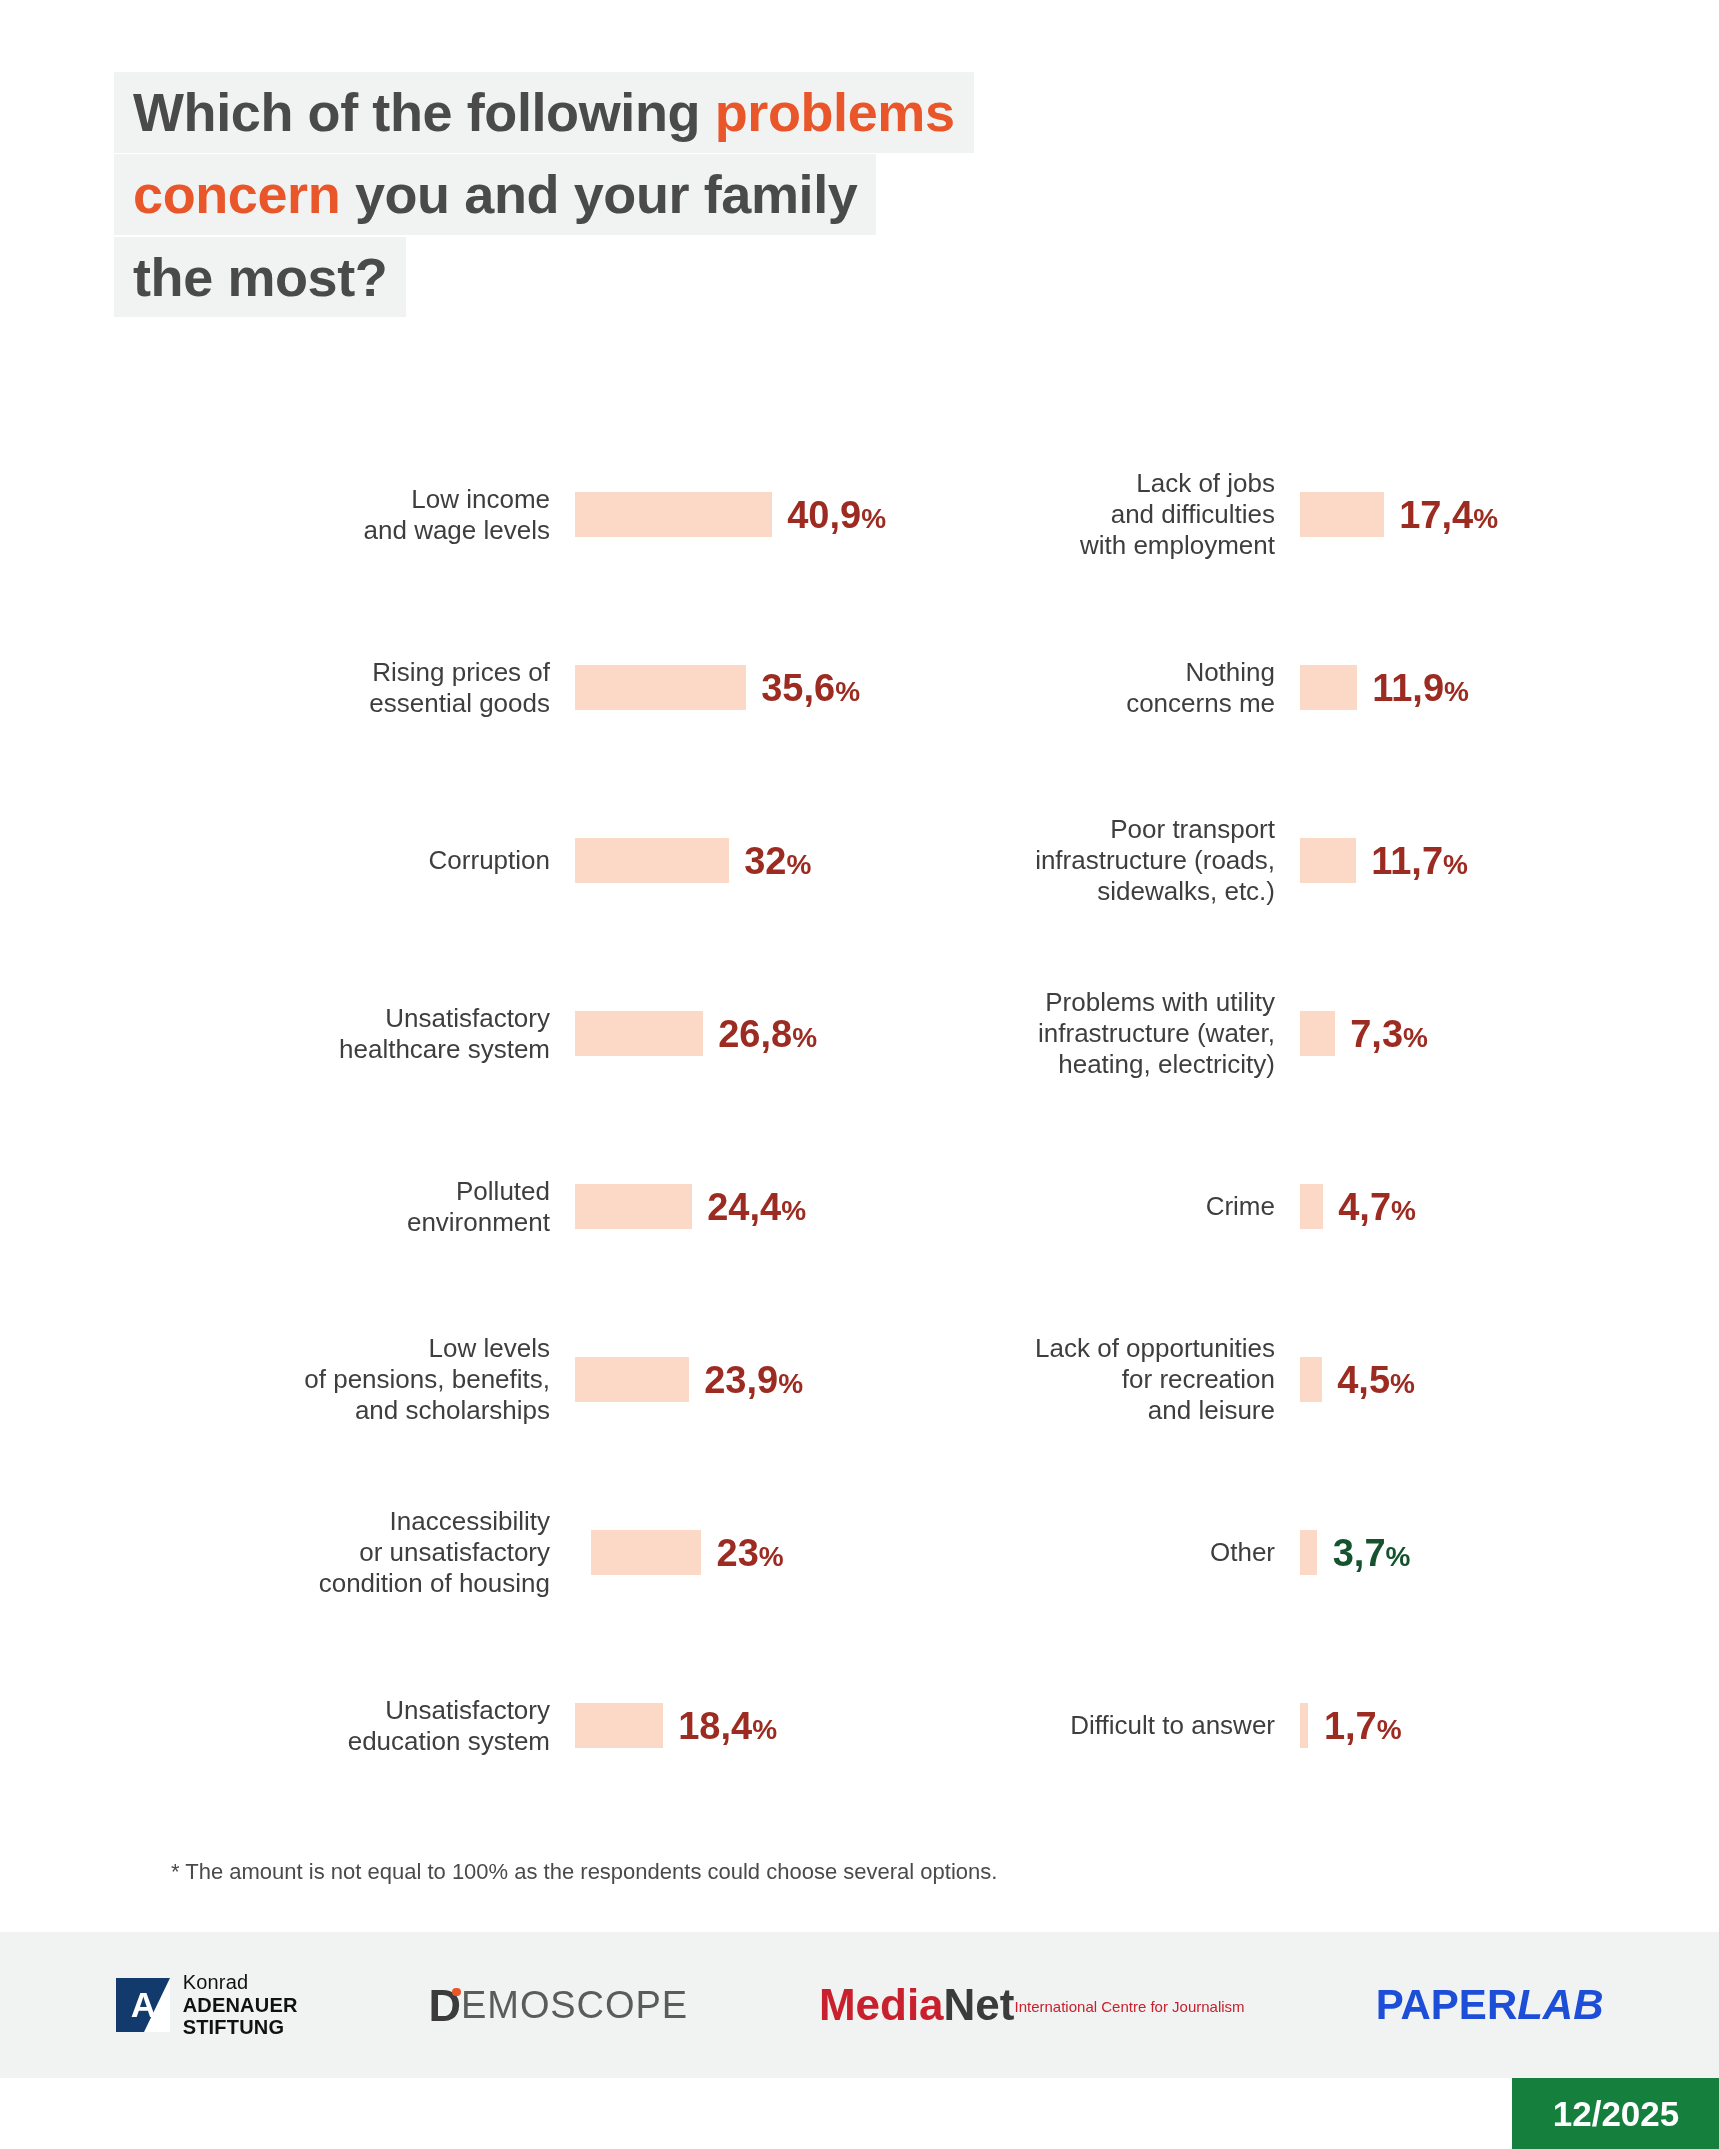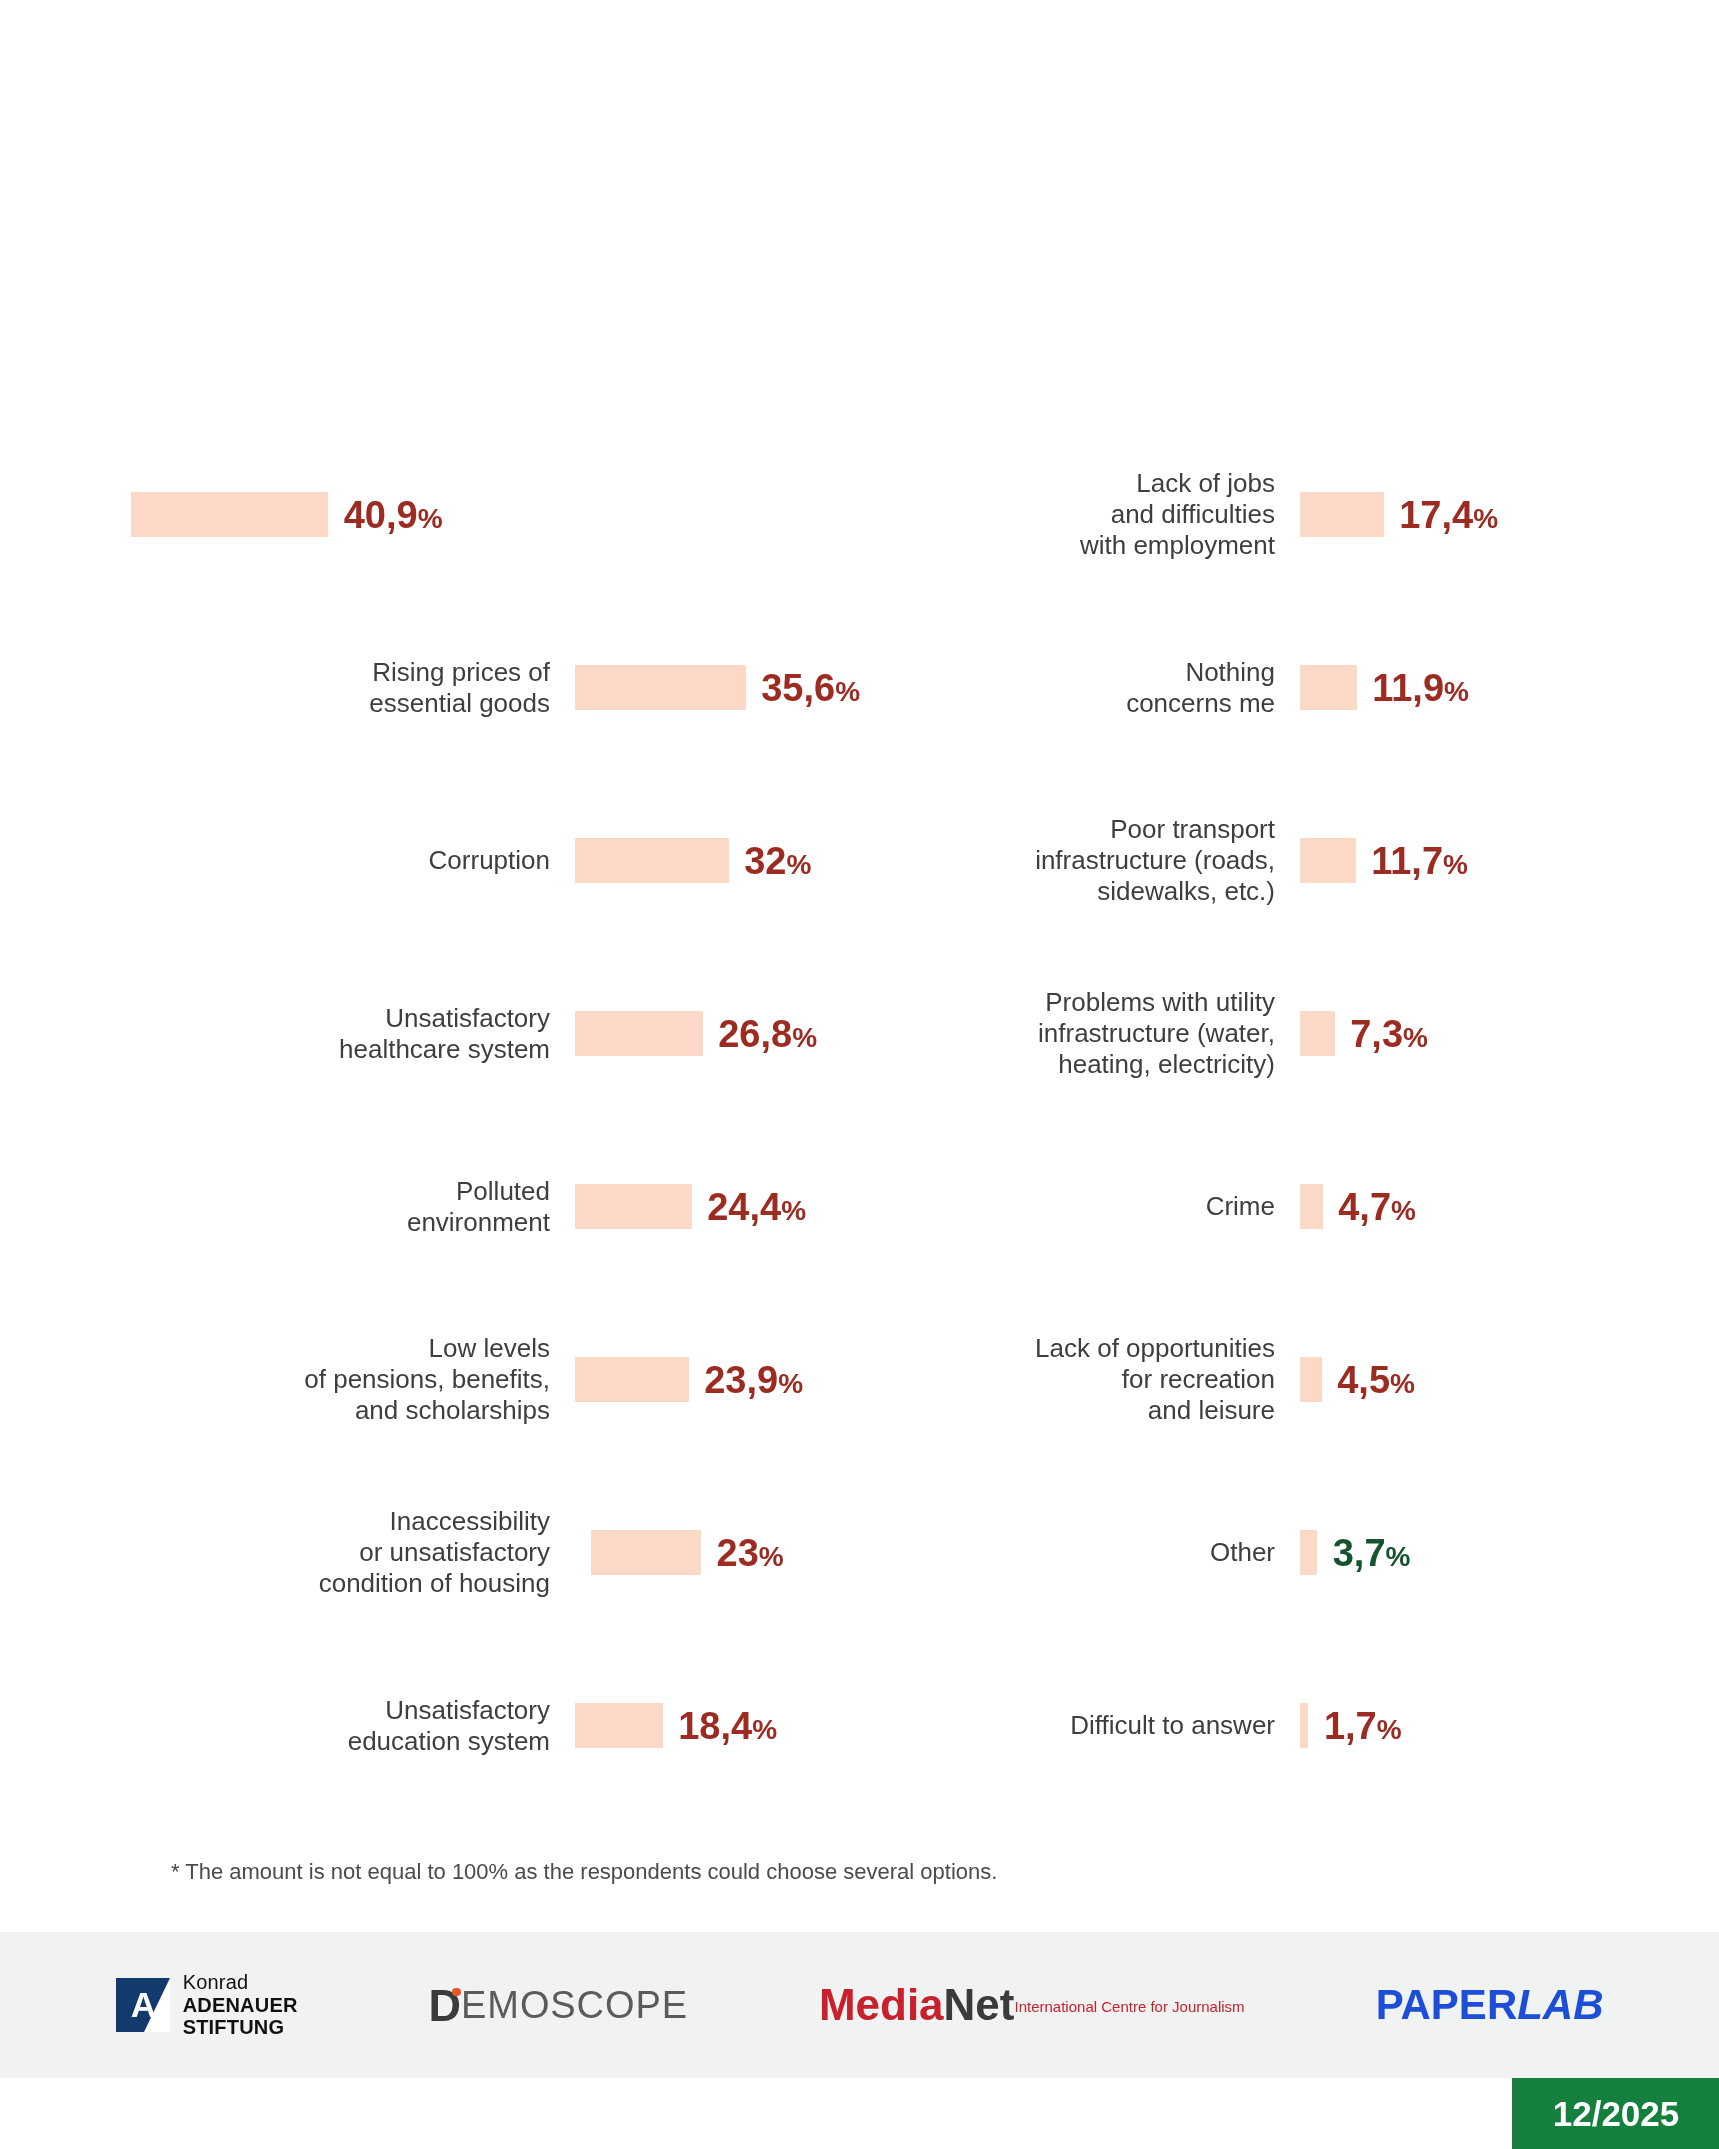--- a/index.html
+++ b/index.html
@@ -183,24 +183,31 @@
     display: flex;
     align-items: center;
     justify-content: center;
   }
 </style>
 </head>
 <body>
 
 <div class="page">
 
+  <div class="title-wrap">
+    <div class="title-line"><span>Which of the following </span><span class="hl">problems</span></div><br>
+    <div class="title-line"><span class="hl">concern</span><span> you and your family</span></div><br>
+    <div class="title-line">the most?</div>
+  </div>
 
   <div class="chart-area">
     <div class="col col-left" id="col-left">
         <div class="row" style="height: 173px;">
+          <div class="row-label">Low income
+and wage levels</div>
           <div class="bar-box">
             <div class="bar" style="width: 197px; background: rgb(252, 217, 198);"></div>
             <div class="bar-value" style="color: rgb(156, 43, 33);"><span>40,9</span><span class="pct">%</span></div>
           </div>
         </div>
         <div class="row" style="height: 173px;">
           <div class="row-label">Rising prices of
 essential goods</div>
           <div class="bar-box">
             <div class="bar" style="width: 171px; background: rgb(252, 217, 198);"></div>

